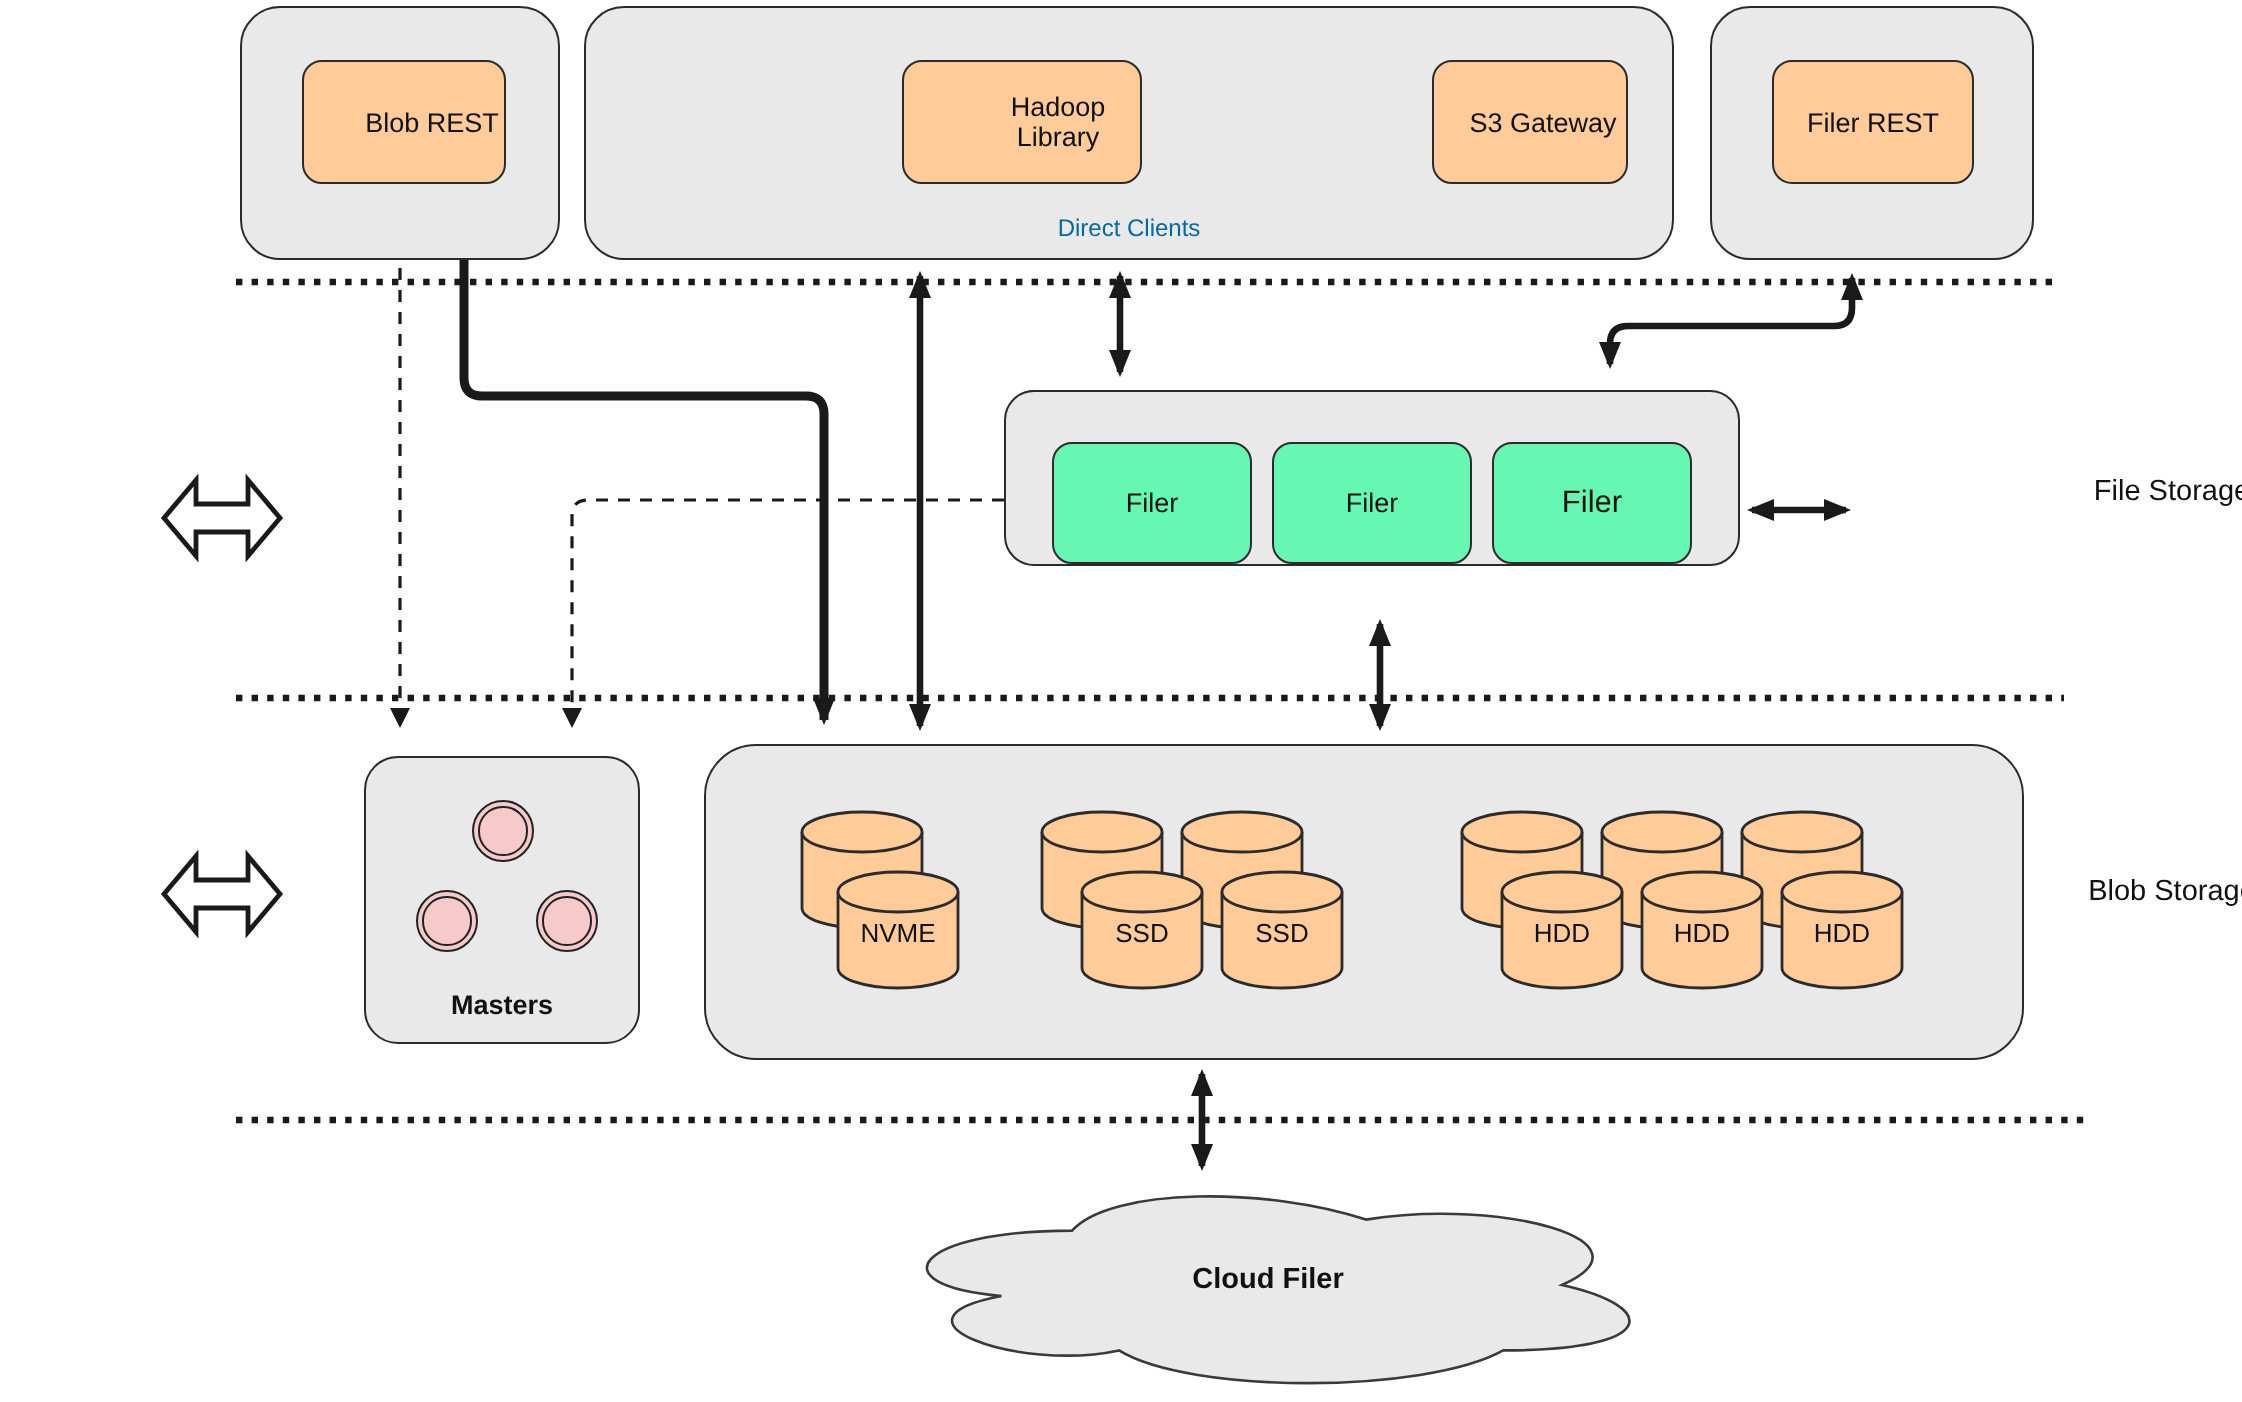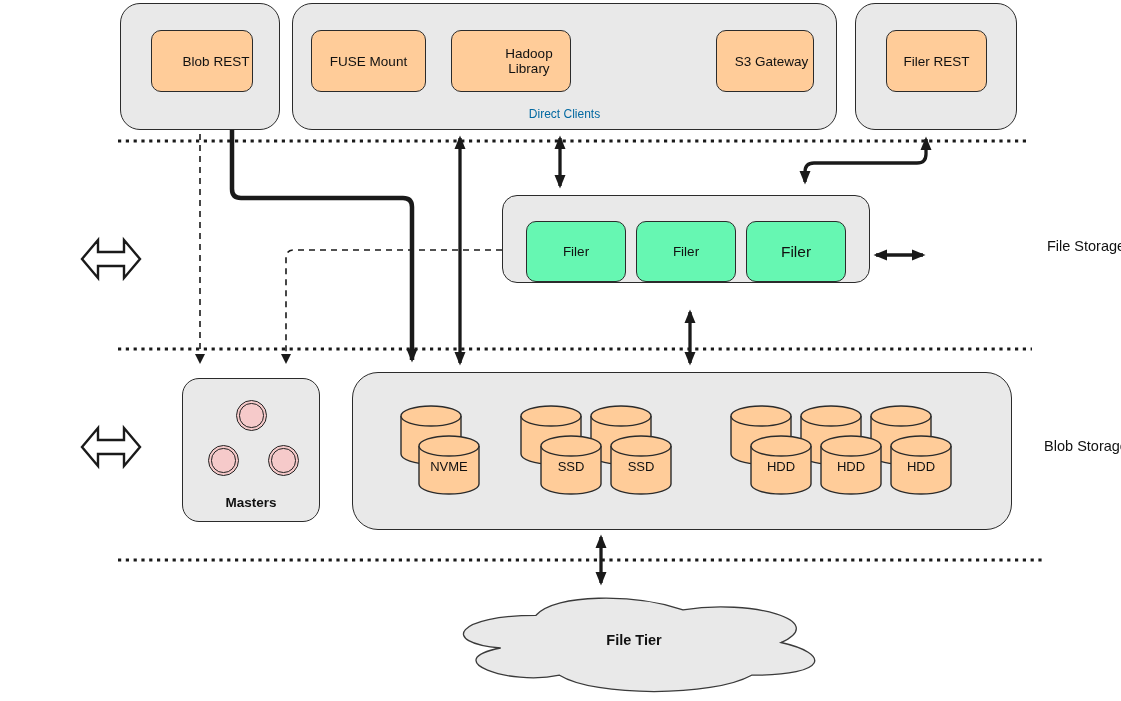--- a/index.html
+++ b/index.html
@@ -76,23 +76,20 @@
 <div id="canvas">
 
 
   <div class="box container" style="left:120px; top:3px; width:160px; height:127px;">
     <div class="box node" style="left:30px; top:26px; width:102px; height:62px;padding-left:28px;">
       <span>Blob REST</span>
     </div>
   </div>
 
   <div class="box container" style="left:292px; top:3px; width:545px; height:127px;">
-    <div class="box node" style="left:18px; top:26px; width:115px; height:62px;">
-      <span>FUSE Mount</span>
-    </div>
     <div class="box node" style="left:158px; top:26px; width:120px; height:62px;padding-left:36px;">
       <span>Hadoop Library</span>
     </div>
     <div class="box node" style="left:423px; top:26px; width:98px; height:62px;padding-left:13px;">
       <span>S3 Gateway</span>
     </div>
     <div class="group-caption">Direct Clients</div>
   </div>
 
   <div class="box container" style="left:855px; top:3px; width:162px; height:127px;">
@@ -205,21 +202,21 @@
     </svg>
     <span class="cyl-label">HDD</span>
   </div>
 
   <div class="box" style="left:438px; top:588px; width:392px; height:109px;">
     <svg class="cloud-shape" viewBox="0 0 392 109">
       <path d="M 98 27.3 C 19.6 27.3 0 54.5 62.7 60 C 0 71.9 70.6 98.1 121.5 87.2
                C 156.8 109 274.4 109 313.6 87.2 C 392 87.2 392 65.4 343 54.5
                C 392 32.7 313.6 10.9 245 21.8 C 196 5.5 117.6 5.5 98 27.3 Z"></path>
     </svg>
-    <div class="cloud-label">File Tier</div>
+    <div class="cloud-label">Cloud Filer</div>
   </div>
 
   <svg id="wires" width="1121" height="701" viewBox="0 0 1121 701">
     <defs>
       <marker id="mBig" markerUnits="userSpaceOnUse" markerWidth="16" markerHeight="14" refX="11.5" refY="6" orient="auto-start-reverse">
         <path d="M0.5 0.5 L14 6 L0.5 11.5 Z"></path>
       </marker>
       <marker id="mSmall" markerUnits="userSpaceOnUse" markerWidth="12" markerHeight="11" refX="8" refY="5" orient="auto-start-reverse">
         <path d="M0 0 L10 5 L0 10 Z"></path>
       </marker>

